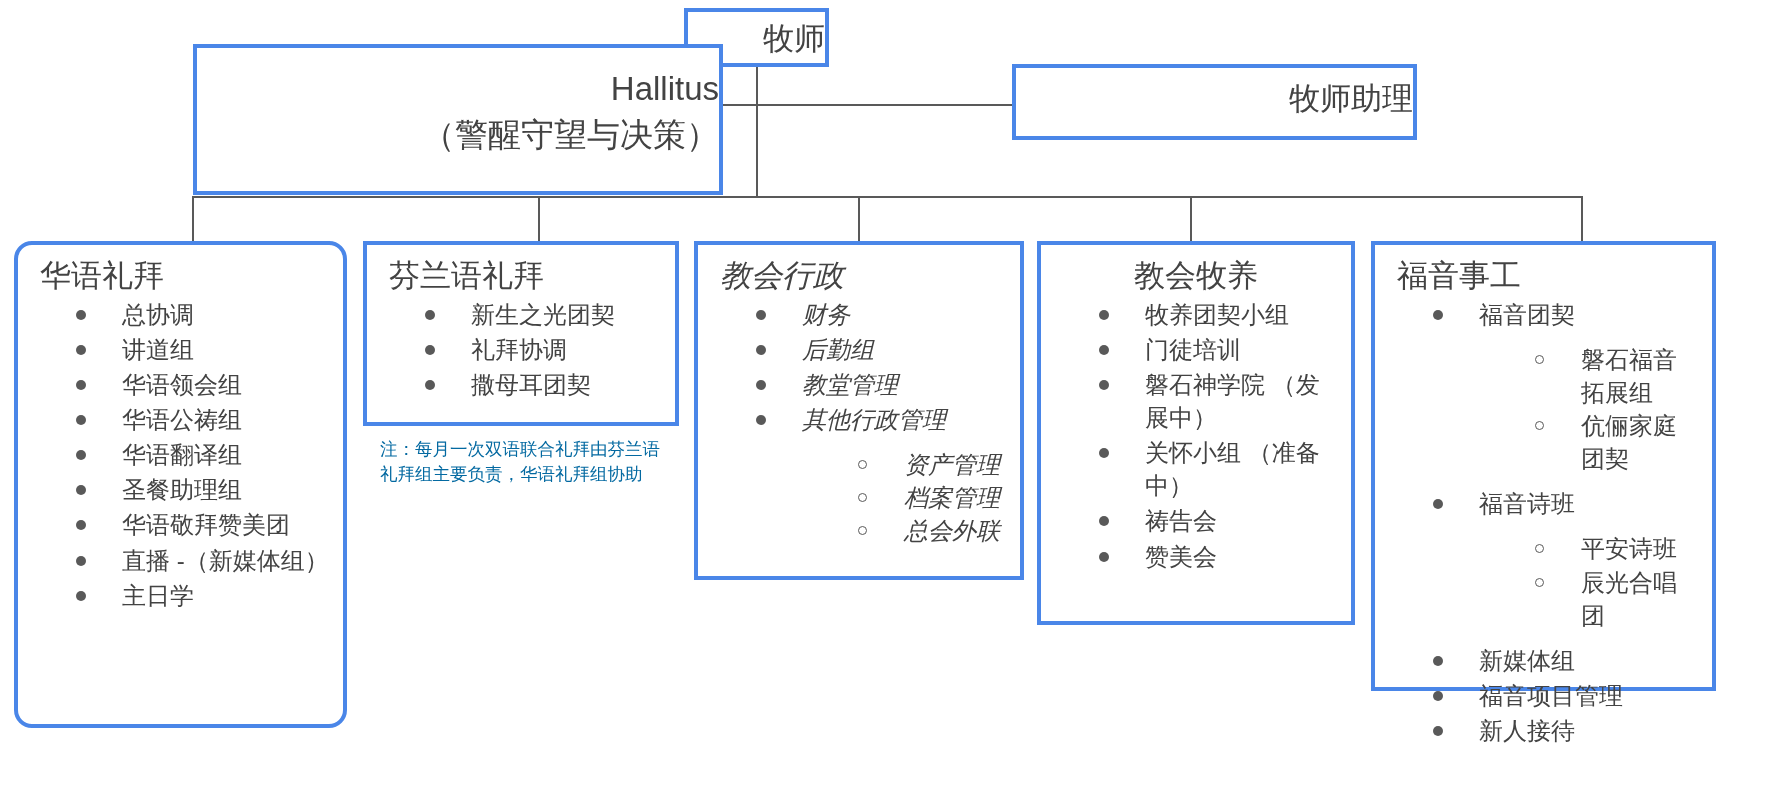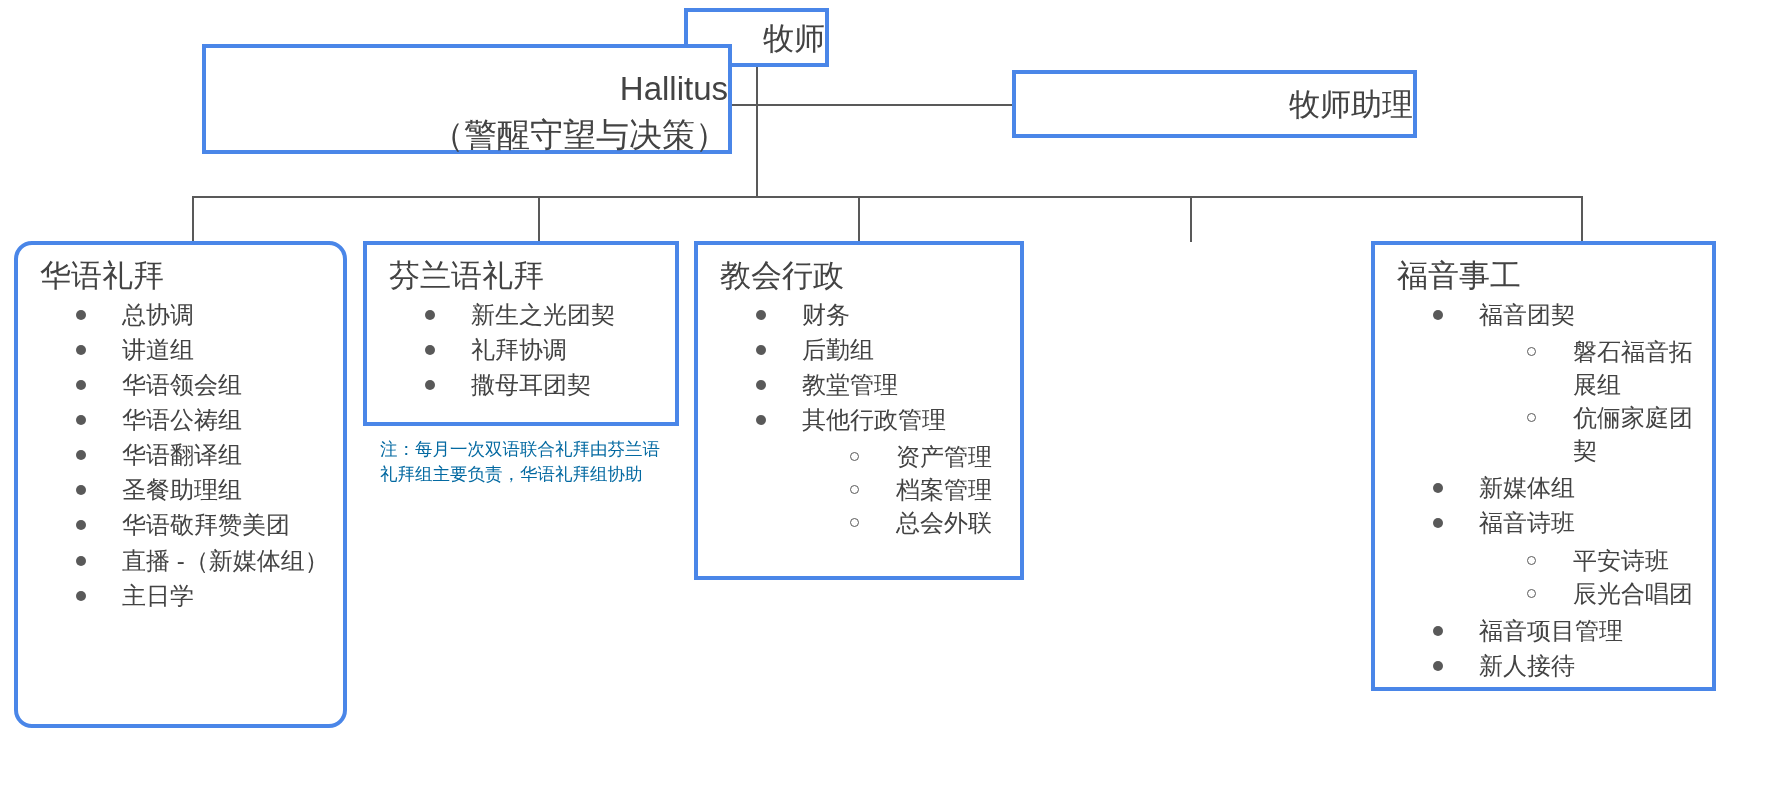--- a/index.html
+++ b/index.html
@@ -23,24 +23,24 @@
     text-align:right;
     font-size:31px;
     line-height:1.25;
     white-space:pre-line;
   }
 
   
   #box-pastor{left:684px;top:8px;width:145px;height:59px;}
   #box-pastor .box-title{font-size:31px;padding-top:8px;}
 
-  #box-hallitus{left:193px;top:44px;width:530px;height:110px;margin-left:9px;}
+  #box-hallitus{left:193px;top:44px;width:530px;height:151px;}
   #box-hallitus .box-title{font-size:33px;padding-top:18px;line-height:1.4;}
 
-  #box-assistant{left:1012px;top:70px;width:405px;height:68px;padding-left:28px;}
+  #box-assistant{left:1012px;top:64px;width:405px;height:76px;padding-left:28px;}
   #box-assistant .box-title{font-size:31px;padding-top:12px;}
 
   
   .dept{padding:10px 0 14px 0;}
   .dept-name{
     font-size:31px;
     line-height:1.25;
     padding-left:22px;
     margin:2px 0 2px 0;
     color:#434343;
@@ -60,21 +60,21 @@
   ul.lvl1>li::before{
     content:"";
     position:absolute;
     left:0;top:12px;
     width:10px;height:10px;
     border-radius:50%;
     background:#595959;
   }
   ul.lvl2{
     list-style:none;
-    margin:4px;
+    margin:12px;
     padding:0 0 0 44px;
   }
   ul.lvl2>li{
     position:relative;
     font-size:24px;
     line-height:1.38;
     margin:0;
     padding-left:46px;
   }
   ul.lvl2>li::before{
@@ -83,21 +83,21 @@
     left:0;top:12px;
     width:9px;height:9px;
     border-radius:50%;
     border:1.5px solid #595959;
     box-sizing:border-box;
     background:transparent;
   }
 
   #box-chinese  {left:14px;  top:241px; width:333px; height:487px;border-radius:18px;}
   #box-finnish  {left:363px; top:241px; width:316px; height:185px;}
-  #box-admin    {left:694px; top:241px; width:330px; height:339px;}
+  #box-admin    {left:694px; top:241px; width:330px; height:339px;font-style:italic;}
   #box-pastoral {left:1037px;top:241px; width:318px; height:384px;}
   #box-gospel   {left:1371px;top:241px; width:345px; height:450px;}
 
   
   #note{
     position:absolute;
     left:380px;top:437px;width:290px;
     font-size:17.5px;
     line-height:1.45;
     color:#0369a1;
@@ -174,37 +174,48 @@
         <span>其他行政管理</span>
         <ul class="lvl2">
           <li><span>资产管理</span></li>
           <li><span>档案管理</span></li>
           <li><span>总会外联</span></li>
         </ul>
       </li>
     </ul>
   </div>
 
+  <div class="box dept" id="box-pastoral">
+    <div class="dept-name" style="text-align:center;padding-left:0;">教会牧养</div>
+    <ul class="lvl1">
+      <li><span>牧养团契小组</span></li>
+      <li><span>门徒培训</span></li>
+      <li><span>磐石神学院 （发展中）</span></li>
+      <li><span>关怀小组 （准备中）</span></li>
+      <li><span>祷告会</span></li>
+      <li><span>赞美会</span></li>
+    </ul>
+  </div>
 
   <div class="box dept" id="box-gospel">
     <div class="dept-name">福音事工</div>
     <ul class="lvl1">
       <li>
         <span>福音团契</span>
         <ul class="lvl2">
           <li><span>磐石福音拓展组</span></li>
           <li><span>伉俪家庭团契</span></li>
         </ul>
       </li>
-      <li><span>新媒体组</span></li>
       <li>
         <span>福音诗班</span>
         <ul class="lvl2">
           <li><span>平安诗班</span></li>
           <li><span>辰光合唱团</span></li>
         </ul>
       </li>
+      <li><span>新媒体组</span></li>
       <li><span>福音项目管理</span></li>
       <li><span>新人接待</span></li>
     </ul>
   </div>
 
 </div>
 
 </body></html>

